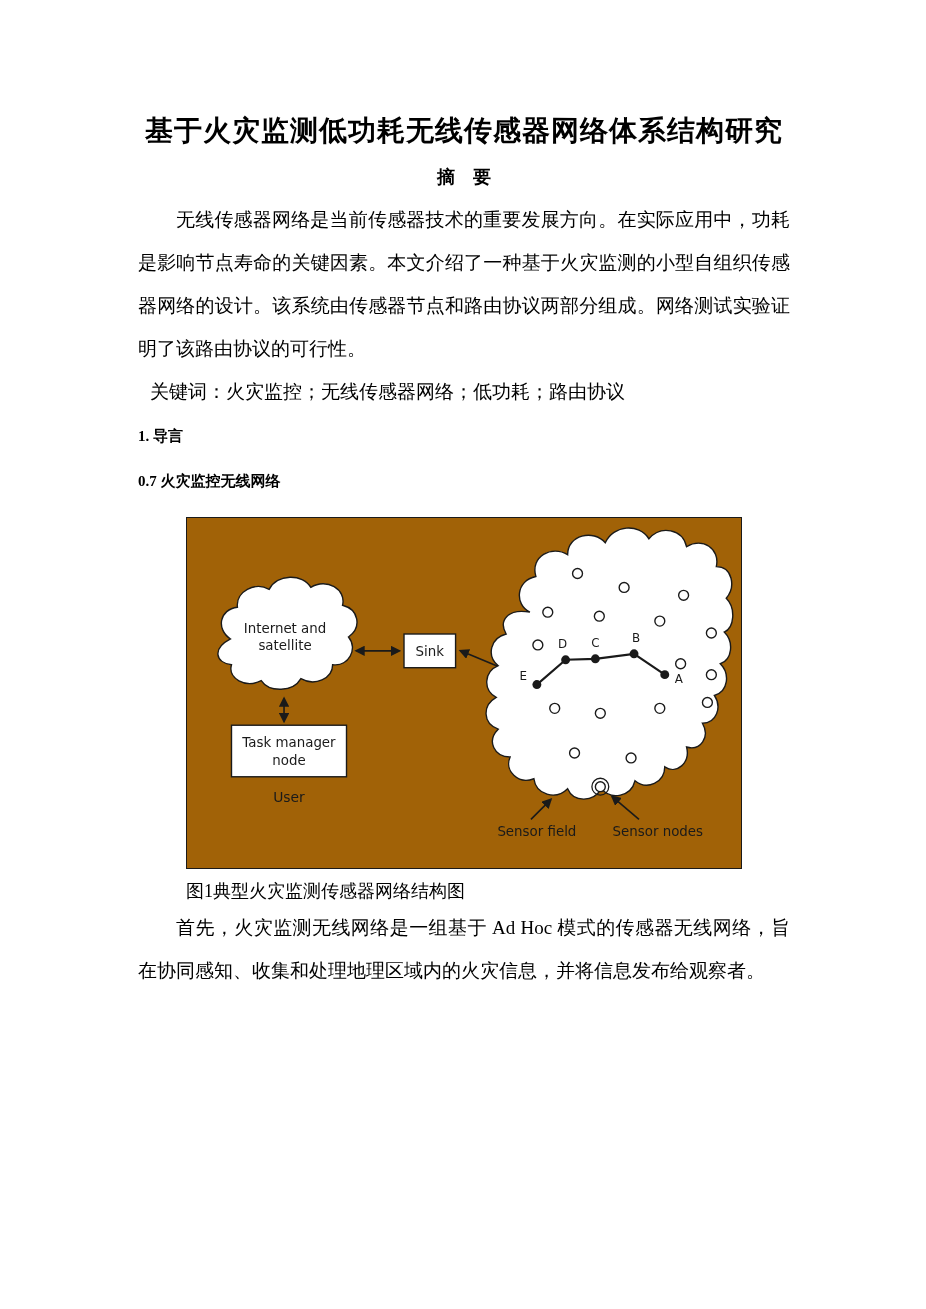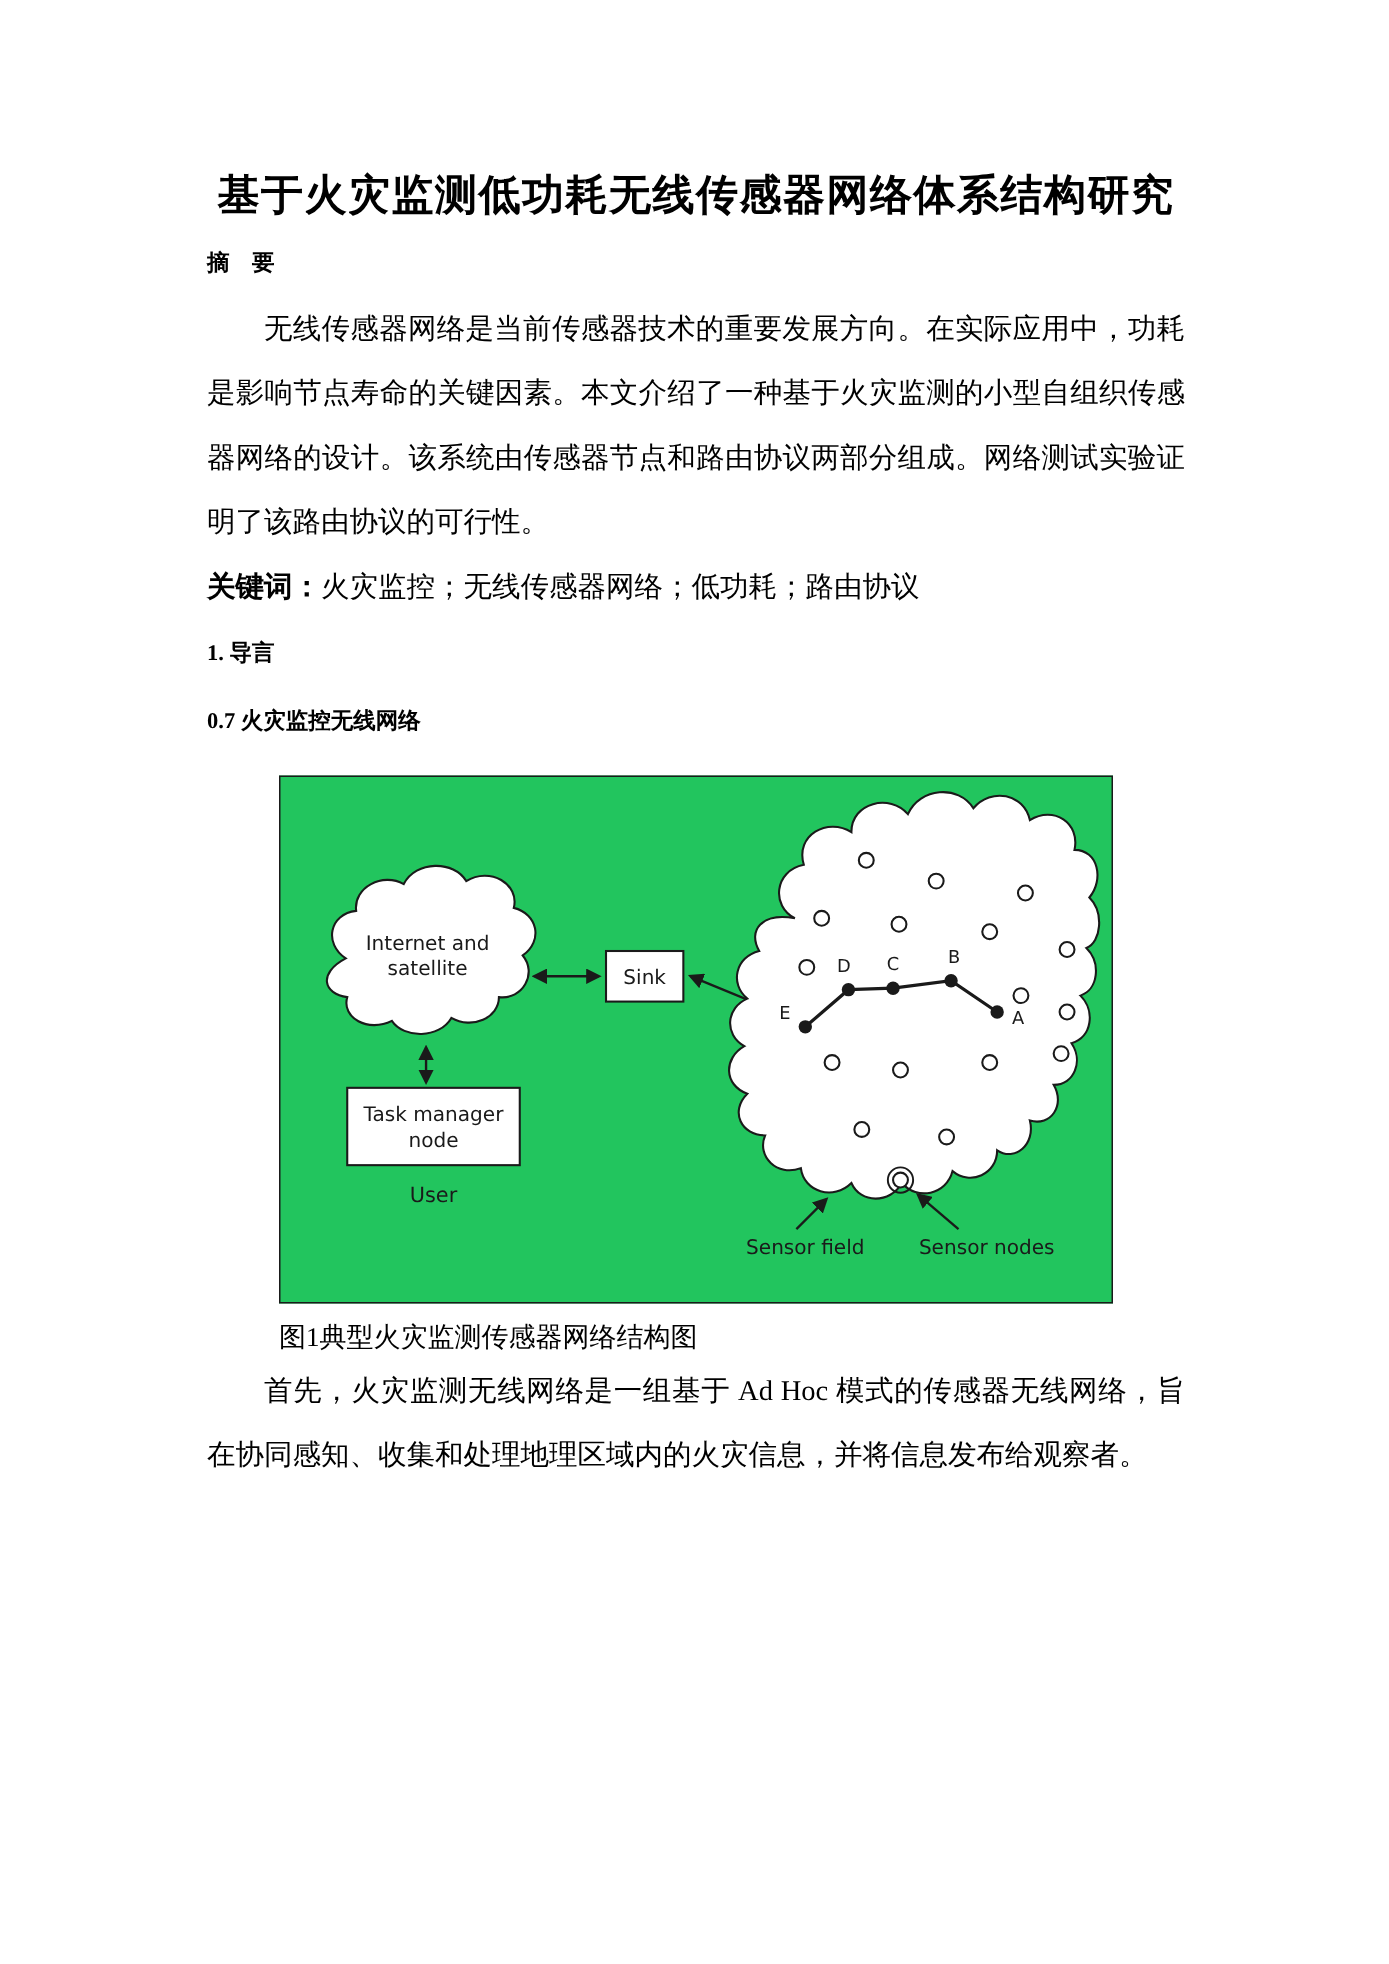--- a/index.html
+++ b/index.html
@@ -13,40 +13,39 @@
     padding: 112px 136px 32px 138px;
     overflow: hidden;
     position: relative;
   }
   .title {
     font-size: 28px; line-height: 38px;
     font-weight: bold; text-align: center;
     margin: 0 0 12px 0; letter-spacing: 1px;
   }
   .abstract-heading {
-    font-size: 15px; line-height: 30px;
-    font-weight: bold; text-align: left;
+    font-size: 18px; line-height: 30px;
+    font-weight: bold; text-align: center;
     margin: 0 0 6px 0;
-    font-family: Liberation Mono, monospace;
   }
   p.body {
     font-size: 19px; line-height: 43px;
     text-align: justify; margin: 0;
   }
   .indent { text-indent: 2em; }
-  .bold { font-weight: bold; }
+  .bold { font-weight: normal; margin-left: 12px; }
   h3.sec {
     font-size: 15px; line-height: 43px;
     font-weight: bold; margin: 2px 0 0 0;
   }
   figure.fig { margin: 14px auto 0 auto; width: 556px; }
   .fig-box {
     width: 556px; height: 352px;
     border: 1.5px solid #1a1a1a;
-    background: #22c55e;
+    background: #a16207;
   }
   .fig-box svg { display: block; }
   figcaption.caption {
     font-size: 18px; line-height: 30px;
     text-align: left; margin-top: 7px;
     color: #000;
   }
   .closing { margin-top: 24px; }
 </style>
 </head>

